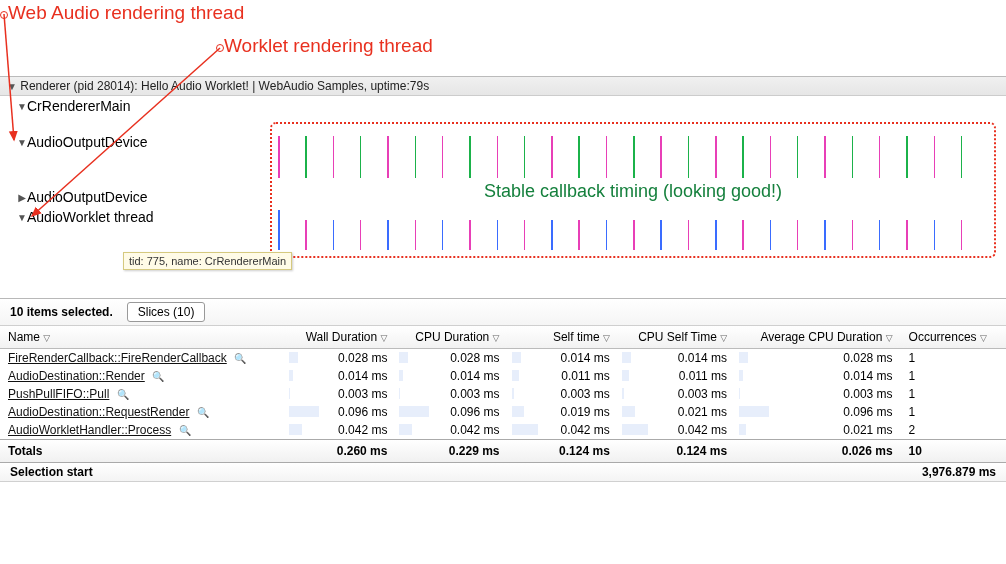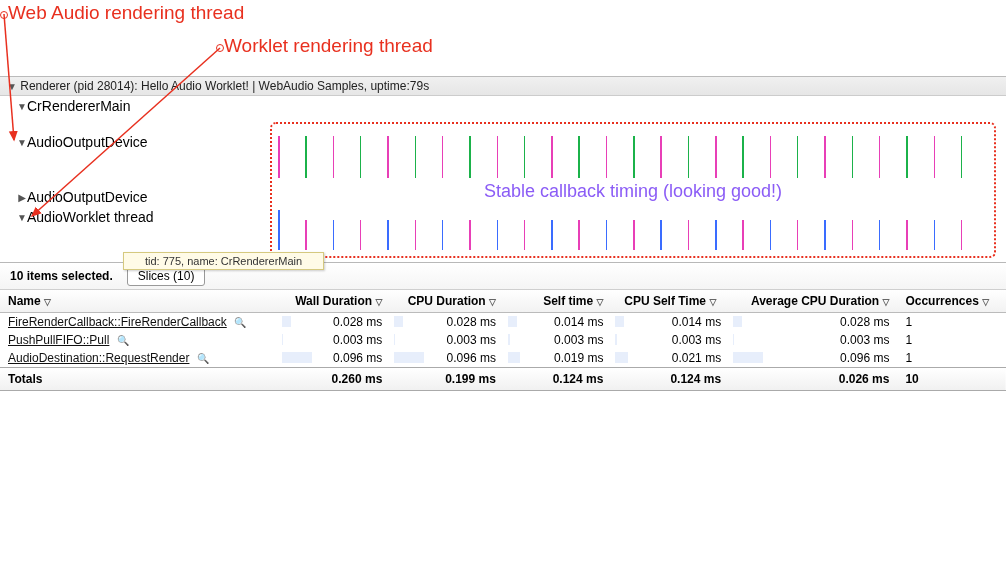--- a/index.html
+++ b/index.html
@@ -10,42 +10,42 @@
 .ann .dot { width: 8px; height: 8px; border: 1.5px solid #e8301f; border-radius: 50%; display: inline-block; background: #fff; }
 .ann .l1 { position: absolute; top: 2px; left: 0; }
 .ann .l2 { position: absolute; top: 35px; left: 216px; }
 .ann svg.arrows { position: absolute; top: 0; left: 0; width: 1006px; height: 280px; pointer-events: none; z-index: 5; }
 
 
 .hdrbar { background: linear-gradient(#f0f0f0,#e6e6e6); border-top: 1px solid #bbb; border-bottom: 1px solid #ccc; padding: 2px 7px; font-size: 12px; color: #222; }
 .track-row { padding: 2px 7px; border-bottom: 0; font-size: 14px; display: flex; align-items: center; }
 .track-row .tri { display: inline-block; width: 10px; text-align: center; color: #555; font-size: 10px; }
 .track-row.sub { padding-left: 17px; }
-.tooltip { position: absolute; left: 123px; top: 156px; background: #fffbe7; border: 1px solid #d5c97f; padding: 2px 21px; font-size: 11px; color: #333; box-shadow: 1px 1px 2px rgba(0,0,0,.2); z-index: 4; }
+.tooltip { position: absolute; left: 123px; top: 156px; background: #fffbe7; border: 1px solid #d5c97f; padding: 2px 5px; font-size: 11px; color: #333; box-shadow: 1px 1px 2px rgba(0,0,0,.2); z-index: 4; }
 
 .tracks-area { display: flex; position: relative; }
 .left-col { width: 270px; }
 .right-col { flex: 1; padding: 4px 10px 4px 0; }
 
 .callout-box { border: 2px dotted #e8301f; border-radius: 6px; padding: 6px 6px 6px 6px; }
-.callout-box .caption { color: #8b5cf6; font-size: 18px; text-align: center; margin: 3px 0 4px; }
+.callout-box .caption { color: #15803d; font-size: 18px; text-align: center; margin: 3px 0 4px; }
 
 .waves { display: flex; align-items: flex-end; height: 48px; gap: 0; }
 .waves.small { height: 44px; }
 .sp { flex: 1; display: flex; align-items: flex-end; justify-content: flex-start; }
 .bar { width: 1.5px; height: 42px; }
 .barsm { width: 1.5px; height: 30px; }
 
 
-.selection-hdr { display: flex; align-items: center; border-top: 1px solid #b8b8b8; border-bottom: 1px solid #cfcfcf; padding: 3px 10px; background: linear-gradient(#fff,#f5f5f5); }
+.selection-hdr { display: flex; align-items: center; border-top: 1px solid #b8b8b8; border-bottom: 1px solid #cfcfcf; padding: 3px 10px; background: linear-gradient(#fff,#f5f5f5); margin-top: 36px; }
 .selection-hdr .label { font-weight: bold; margin-right: 14px; }
 .tabbtn { display: inline-block; border: 1px solid #999; border-radius: 3px; padding: 2px 10px; background: #fff; font-size: 12px; }
 
 table.data { width: 100%; border-collapse: collapse; font-size: 12px; }
-table.data th { text-align: left; font-weight: bold; padding: 4px 8px; border-bottom: 1px solid #bbb; background: linear-gradient(#fff,#f2f2f2); white-space: nowrap; }
+table.data th { text-align: left; font-weight: normal; padding: 4px 8px; border-bottom: 1px solid #bbb; background: linear-gradient(#fff,#f2f2f2); white-space: nowrap; }
 table.data th .sort { font-size: 9px; color: #666; }
 table.data td { padding: 2px 8px; border-bottom: 0; white-space: nowrap; }
 table.data td.name a { color: #111; text-decoration: underline; }
 table.data td.name .mag { color: #888; font-size: 10px; margin-left: 8px; display: inline-block; }
 table.data td.num { text-align: right; position: relative; padding-left: 40px; padding-right: 8px; }
 table.data td.num .fill { position: absolute; left: 4px; top: 3px; height: 11px; background: #e7eefb; }
 table.data tr.totals td { font-weight: bold; border-top: 1px solid #aaa; padding-top: 4px; padding-bottom: 4px;}
 table.data tr.totals { background: linear-gradient(#fff,#f0f0f0); }
 
 .footer { border-top: 1px solid #aaa; }
@@ -268,59 +268,81 @@
   <span class="tabbtn">Slices (10)</span>
 </div>
 
 <table class="data">
   <thead>
     <tr>
       <th><span>Name</span> <span class="sort">▽</span></th>
       <th style="text-align:right"><span>Wall Duration</span> <span class="sort">▽</span></th>
       <th style="text-align:right"><span>CPU Duration</span> <span class="sort">▽</span></th>
       <th style="text-align:right"><span>Self time</span> <span class="sort">▽</span></th>
-      <th style="text-align:center"><span>CPU Self Time</span> <span class="sort">▽</span></th>
+      <th style="text-align:right"><span>CPU Self Time</span> <span class="sort">▽</span></th>
       <th style="text-align:right"><span>Average CPU Duration</span> <span class="sort">▽</span></th>
       <th><span>Occurrences</span> <span class="sort">▽</span></th>
     </tr>
   </thead>
   <tbody id="tbody">
       <tr>
         <td class="name"><a href="#">FireRenderCallback::FireRenderCallback</a><span class="mag">🔍</span></td>
         <td class="num"><span class="fill" style="width:9px"></span>0.028 ms</td>
         <td class="num"><span class="fill" style="width:9px"></span>0.028 ms</td>
         <td class="num"><span class="fill" style="width:9px"></span>0.014 ms</td>
         <td class="num"><span class="fill" style="width:9px"></span>0.014 ms</td>
         <td class="num"><span class="fill" style="width:9px"></span>0.028 ms</td>
         <td>1</td>
       </tr>
       <tr>
+        <td class="name"><a href="#">AudioDestination::Render</a><span class="mag">🔍</span></td>
+        <td class="num"><span class="fill" style="width:4px"></span>0.014 ms</td>
+        <td class="num"><span class="fill" style="width:4px"></span>0.014 ms</td>
+        <td class="num"><span class="fill" style="width:7px"></span>0.011 ms</td>
+        <td class="num"><span class="fill" style="width:7px"></span>0.011 ms</td>
+        <td class="num"><span class="fill" style="width:4px"></span>0.014 ms</td>
+        <td>1</td>
+      </tr>
+      <tr>
         <td class="name"><a href="#">PushPullFIFO::Pull</a><span class="mag">🔍</span></td>
         <td class="num"><span class="fill" style="width:1px"></span>0.003 ms</td>
         <td class="num"><span class="fill" style="width:1px"></span>0.003 ms</td>
         <td class="num"><span class="fill" style="width:2px"></span>0.003 ms</td>
         <td class="num"><span class="fill" style="width:2px"></span>0.003 ms</td>
         <td class="num"><span class="fill" style="width:1px"></span>0.003 ms</td>
         <td>1</td>
       </tr>
       <tr>
         <td class="name"><a href="#">AudioDestination::RequestRender</a><span class="mag">🔍</span></td>
         <td class="num"><span class="fill" style="width:30px"></span>0.096 ms</td>
         <td class="num"><span class="fill" style="width:30px"></span>0.096 ms</td>
         <td class="num"><span class="fill" style="width:12px"></span>0.019 ms</td>
         <td class="num"><span class="fill" style="width:13px"></span>0.021 ms</td>
         <td class="num"><span class="fill" style="width:30px"></span>0.096 ms</td>
         <td>1</td>
       </tr>
+      <tr>
+        <td class="name"><a href="#">AudioWorkletHandler::Process</a><span class="mag">🔍</span></td>
+        <td class="num"><span class="fill" style="width:13px"></span>0.042 ms</td>
+        <td class="num"><span class="fill" style="width:13px"></span>0.042 ms</td>
+        <td class="num"><span class="fill" style="width:26px"></span>0.042 ms</td>
+        <td class="num"><span class="fill" style="width:26px"></span>0.042 ms</td>
+        <td class="num"><span class="fill" style="width:7px"></span>0.021 ms</td>
+        <td>2</td>
+      </tr>
       <tr class="totals">
         <td>Totals</td>
         <td class="num">0.260 ms</td>
-        <td class="num">0.199 ms</td>
+        <td class="num">0.229 ms</td>
         <td class="num">0.124 ms</td>
         <td class="num">0.124 ms</td>
         <td class="num">0.026 ms</td>
         <td>10</td>
       </tr>
     </tbody>
 </table>
 
 <div class="footer">
+  <div class="row">
+    <span>Selection start</span>
+    <span>3,976.879 ms</span>
+  </div>
 </div>
 
 </body></html>

